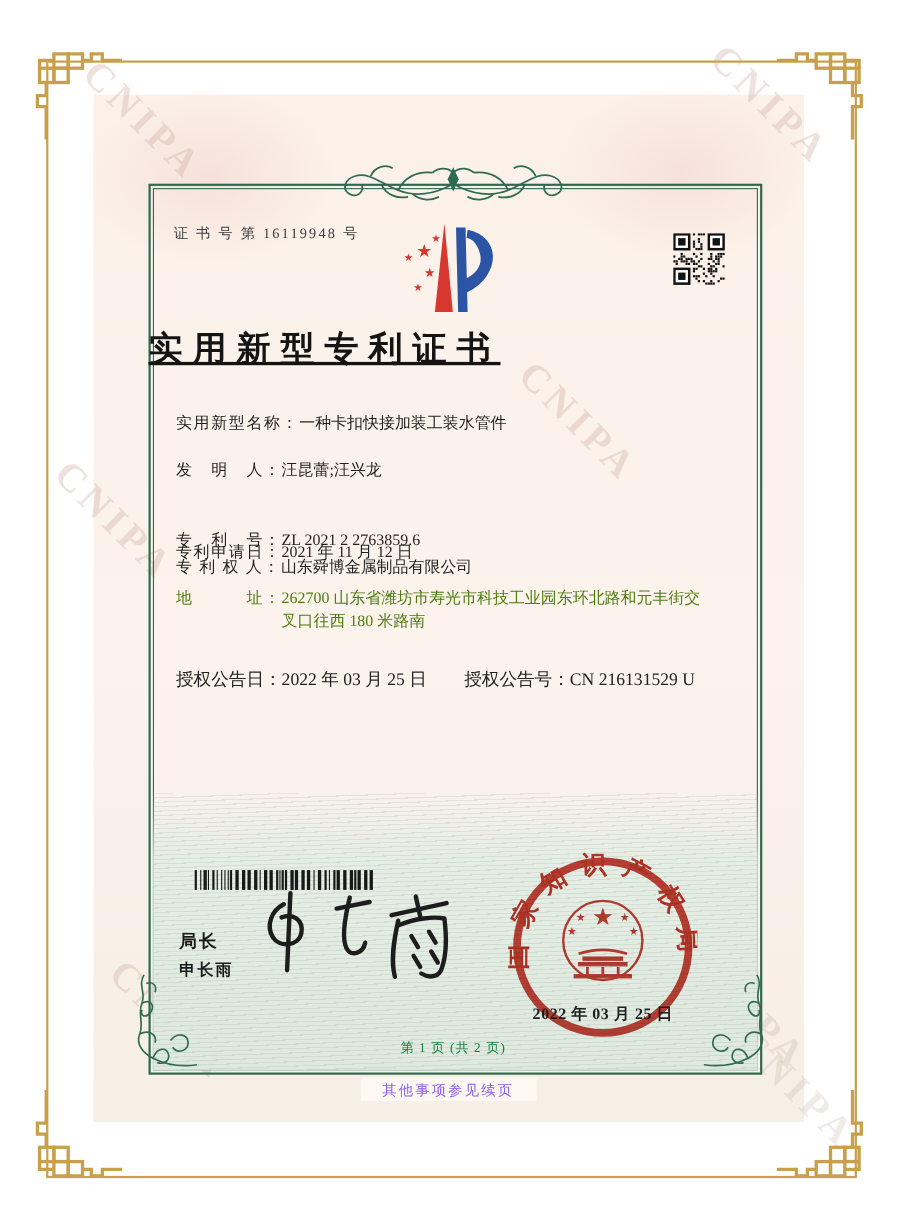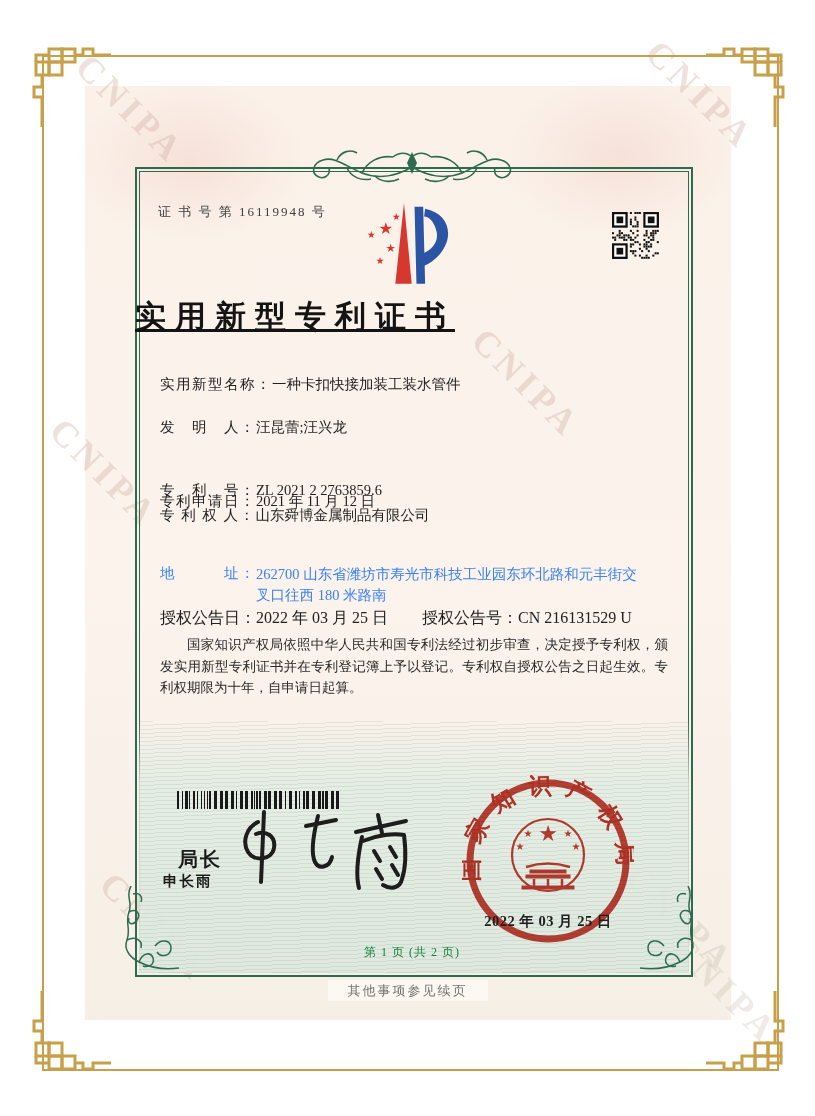--- a/index.html
+++ b/index.html
@@ -53,41 +53,41 @@
   .cert-no{position:absolute;left:158px;top:203px;font-size:13px;letter-spacing:2px;color:#3d3d3d;}
   .logo{position:absolute;left:356px;top:203px;width:96px;height:88px;}
   .qr{position:absolute;left:612px;top:212px;width:47px;height:47px;}
   .doc-title{position:absolute;left:135px;top:296px;width:554px;text-align:left;
     font-size:31px;font-weight:bold;letter-spacing:9px;color:#141414;text-decoration:underline;}
   
   .field-row{position:absolute;left:160px;font-size:14.5px;color:#1f1f1f;white-space:nowrap;}
   .field-row .lbl{letter-spacing:1.5px;}
   .row0{top:375px;} .row1{top:418px;} .row2{top:481px;} .row3{top:492px;}
   .row4{top:506px;} 
-  .row-addr{position:absolute;left:160px;top:564px;font-size:14.5px;color:#3b82f6;}
+  .row-addr{position:absolute;left:160px;top:534px;font-size:14.5px;color:#4d7c0f;}
   .row-addr .lbl{display:inline-block;vertical-align:top;letter-spacing:1.5px;white-space:nowrap;}
   .row-addr .val{display:inline-block;vertical-align:top;width:392px;line-height:21px;}
   .grant-row{position:absolute;left:160px;top:608px;width:510px;font-size:16px;white-space:nowrap;}
   .grant-row .pair2{position:absolute;left:262px;top:0;}
   
   .legal{position:absolute;left:160px;top:634px;width:508px;font-size:13.5px;
     line-height:21.5px;color:#2a2a2a;text-align:justify;}
   .legal p{margin:0;text-indent:2em;}
   
   .barcode{position:absolute;left:175px;top:791px;width:170px;height:18px;}
-  .sig-role{position:absolute;left:163px;top:846px;font-size:20px;font-weight:bold;color:#1b1b1b;letter-spacing:2px;margin-left:15px;}
+  .sig-role{position:absolute;left:163px;top:846px;font-size:16px;font-weight:bold;color:#1b1b1b;letter-spacing:2px;}
   .sig-name{position:absolute;left:163px;top:872px;font-size:14.5px;font-weight:bold;color:#1b1b1b;letter-spacing:2px;}
   .sig-svg{position:absolute;left:228px;top:806px;width:200px;height:95px;}
   .seal{position:absolute;left:462px;top:775px;width:172px;height:172px;}
   .seal svg{mix-blend-mode:multiply;}
   .seal-date{position:absolute;left:0;top:137px;width:172px;text-align:center;
     font-size:14.5px;font-weight:bold;color:#1e1e1e;letter-spacing:0.5px;}
   .page-indicator{position:absolute;left:135px;top:944px;width:554px;text-align:center;
     font-size:12px;color:#15803d;letter-spacing:1px;}
-  .cont-note{position:absolute;left:0;top:982px;width:815px;text-align:center;font-size:13px;color:#737373;}
+  .cont-note{position:absolute;left:0;top:982px;width:815px;text-align:center;font-size:13px;color:#8b5cf6;}
   .cont-note span{background:#fdf8f1;padding:3px 20px;letter-spacing:2px;}
 </style>
 </head>
 <body>
 
 <div class="sheet">
   <div class="tint tint1" style="position:absolute;left:-10px;top:-6px;"></div>
   <div class="tint tint2" style="position:absolute;left:420px;top:-10px;"></div>
 </div>
 
@@ -333,21 +333,20 @@
 <div class="row-addr">
   <span class="lbl">地　　　址：</span><span class="val">262700 山东省潍坊市寿光市科技工业园东环北路和元丰街交叉口往西 180 米路南</span>
 </div>
 
 <div class="grant-row">
   <span><span class="lbl">授权公告日：</span><span>2022 年 03 月 25 日</span></span>
   <span class="pair2"><span class="lbl">授权公告号：</span><span>CN 216131529 U</span></span>
 </div>
 
 <div class="legal">
-  <p>国家知识产权局依照中华人民共和国专利法经过初步审查，决定授予专利权，颁发实用新型专利证书并在专利登记簿上予以登记。专利权自授权公告之日起生效。专利权期限为十年，自申请日起算。</p>
 </div>
 
 <div class="barcode">
   <svg viewBox="0 0 170 18">
       <g id="bc-bars">
         <rect x="2" y="0" width="2" height="18" fill="#181818"></rect>
         <rect x="7" y="0" width="1" height="18" fill="#181818"></rect>
         <rect x="10" y="0" width="3" height="18" fill="#181818"></rect>
         <rect x="14" y="0" width="1" height="18" fill="#181818"></rect>
         <rect x="18" y="0" width="2" height="18" fill="#181818"></rect>

